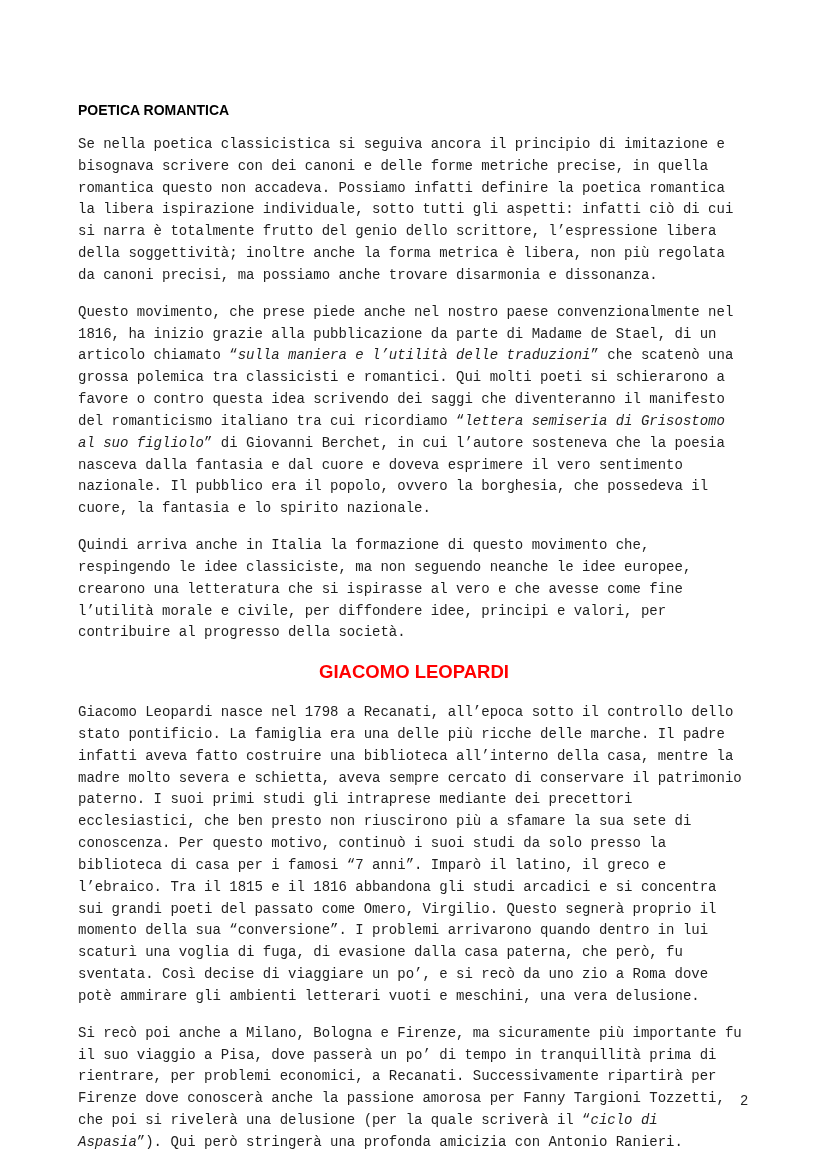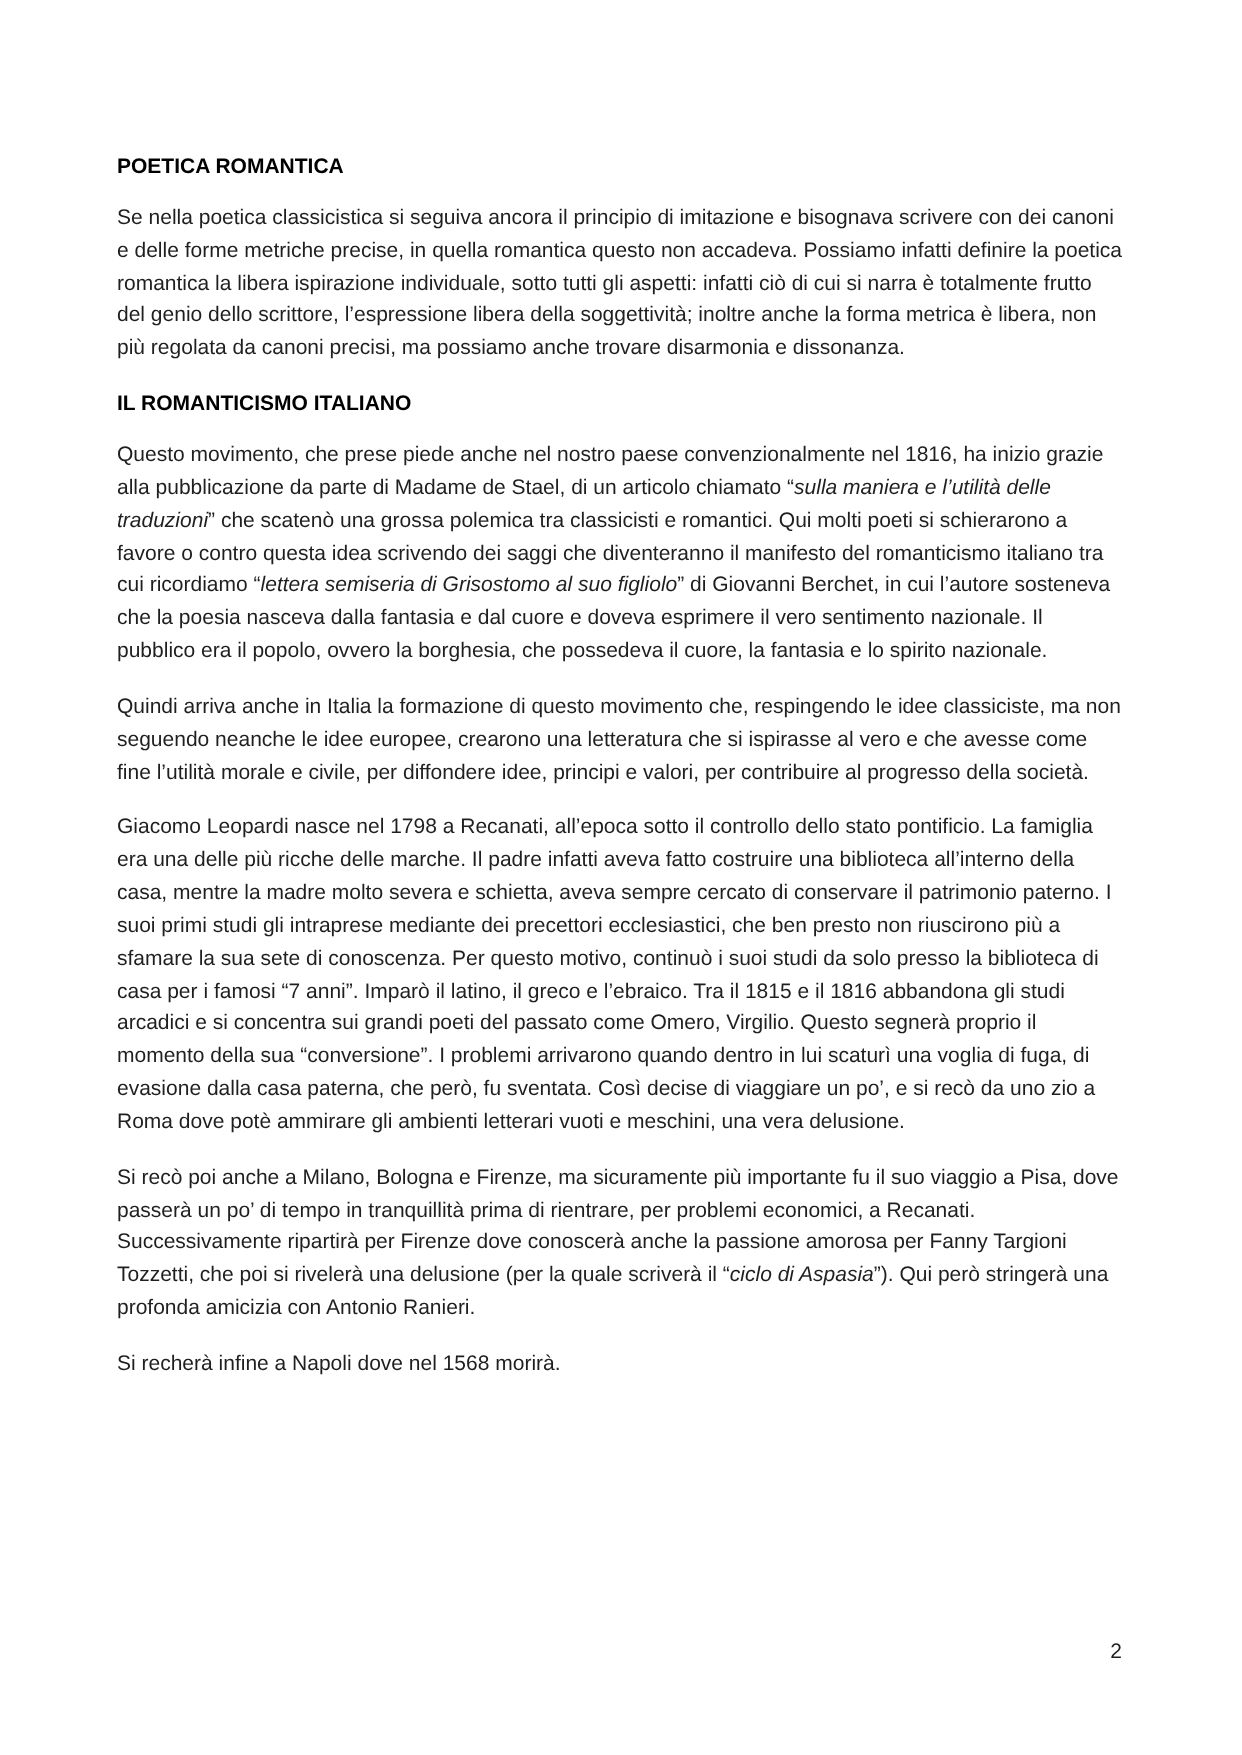--- a/index.html
+++ b/index.html
@@ -13,20 +13,21 @@
       color: #1f1f1f;
     }
     .page-content {
       padding: 96px 78px 0 78px;
     }
     .para {
       font-size: 14px;
       line-height: 1.56;
       margin-bottom: 15px;
       text-align: left;
+      font-family: Liberation Mono, monospace;
     }
     .section-heading {
       font-size: 14px;
       line-height: 1.5;
       font-weight: bold;
       color: #000000;
       margin: 4px 0 13px 0;
     }
     .main-heading {
       font-size: 18.5px;
@@ -47,26 +48,26 @@
   </style>
 </head>
 <body>
 
 <div class="page-content">
 
   <h2 class="section-heading">POETICA ROMANTICA</h2>
 
   <p class="para"><span>Se nella poetica classicistica si seguiva ancora il principio di imitazione e bisognava scrivere con dei canoni e delle forme metriche precise, in quella romantica questo non accadeva. Possiamo infatti definire la poetica romantica la libera ispirazione individuale, sotto tutti gli aspetti: infatti ciò di cui si narra è totalmente frutto del genio dello scrittore, l’espressione libera della soggettività; inoltre anche la forma metrica è libera, non più regolata da canoni precisi, ma possiamo anche trovare disarmonia e dissonanza.</span></p>
 
-  <h2 class="section-heading">IL ROMANTICISMO ITALIANO</h2>
 
   <p class="para"><span>Questo movimento, che prese piede anche nel nostro paese convenzionalmente nel 1816, ha inizio grazie alla pubblicazione da parte di Madame de Stael, di un articolo chiamato “</span><span class="seg-italic">sulla maniera e l’utilità delle traduzioni</span><span>” che scatenò una grossa polemica tra classicisti e romantici. Qui molti poeti si schierarono a favore o contro questa idea scrivendo dei saggi che diventeranno il manifesto del romanticismo italiano tra cui ricordiamo “</span><span class="seg-italic">lettera semiseria di Grisostomo al suo figliolo</span><span>” di Giovanni Berchet, in cui l’autore sosteneva che la poesia nasceva dalla fantasia e dal cuore e doveva esprimere il vero sentimento nazionale. Il pubblico era il popolo, ovvero la borghesia, che possedeva il cuore, la fantasia e lo spirito nazionale.</span></p>
 
   <p class="para"><span>Quindi arriva anche in Italia la formazione di questo movimento che, respingendo le idee classiciste, ma non seguendo neanche le idee europee, crearono una letteratura che si ispirasse al vero e che avesse come fine l’utilità morale e civile, per diffondere idee, principi e valori, per contribuire al progresso della società.</span></p>
 
+  <h1 class="main-heading">GIACOMO LEOPARDI</h1>
 
   <p class="para"><span>Giacomo Leopardi nasce nel 1798 a Recanati, all’epoca sotto il controllo dello stato pontificio. La famiglia era una delle più ricche delle marche. Il padre infatti aveva fatto costruire una biblioteca all’interno della casa, mentre la madre molto severa e schietta, aveva sempre cercato di conservare il patrimonio paterno. I suoi primi studi gli intraprese mediante dei precettori ecclesiastici, che ben presto non riuscirono più a sfamare la sua sete di conoscenza. Per questo motivo, continuò i suoi studi da solo presso la biblioteca di casa per i famosi “7 anni”. Imparò il latino, il greco e l’ebraico. Tra il 1815 e il 1816 abbandona gli studi arcadici e si concentra sui grandi poeti del passato come Omero, Virgilio. Questo segnerà proprio il momento della sua “conversione”. I problemi arrivarono quando dentro in lui scaturì una voglia di fuga, di evasione dalla casa paterna, che però, fu sventata. Così decise di viaggiare un po’, e si recò da uno zio a Roma dove potè ammirare gli ambienti letterari vuoti e meschini, una vera delusione.</span></p>
 
   <p class="para"><span>Si recò poi anche a Milano, Bologna e Firenze, ma sicuramente più importante fu il suo viaggio a Pisa, dove passerà un po’ di tempo in tranquillità prima di rientrare, per problemi economici, a Recanati. Successivamente ripartirà per Firenze dove conoscerà anche la passione amorosa per Fanny Targioni Tozzetti, che poi si rivelerà una delusione (per la quale scriverà il “</span><span class="seg-italic">ciclo di Aspasia</span><span>”). Qui però stringerà una profonda amicizia con Antonio Ranieri.</span></p>
 
   <p class="para"><span>Si recherà infine a Napoli dove nel 1568 morirà.</span></p>
 
 </div>
 
 <div class="page-number">2</div>

